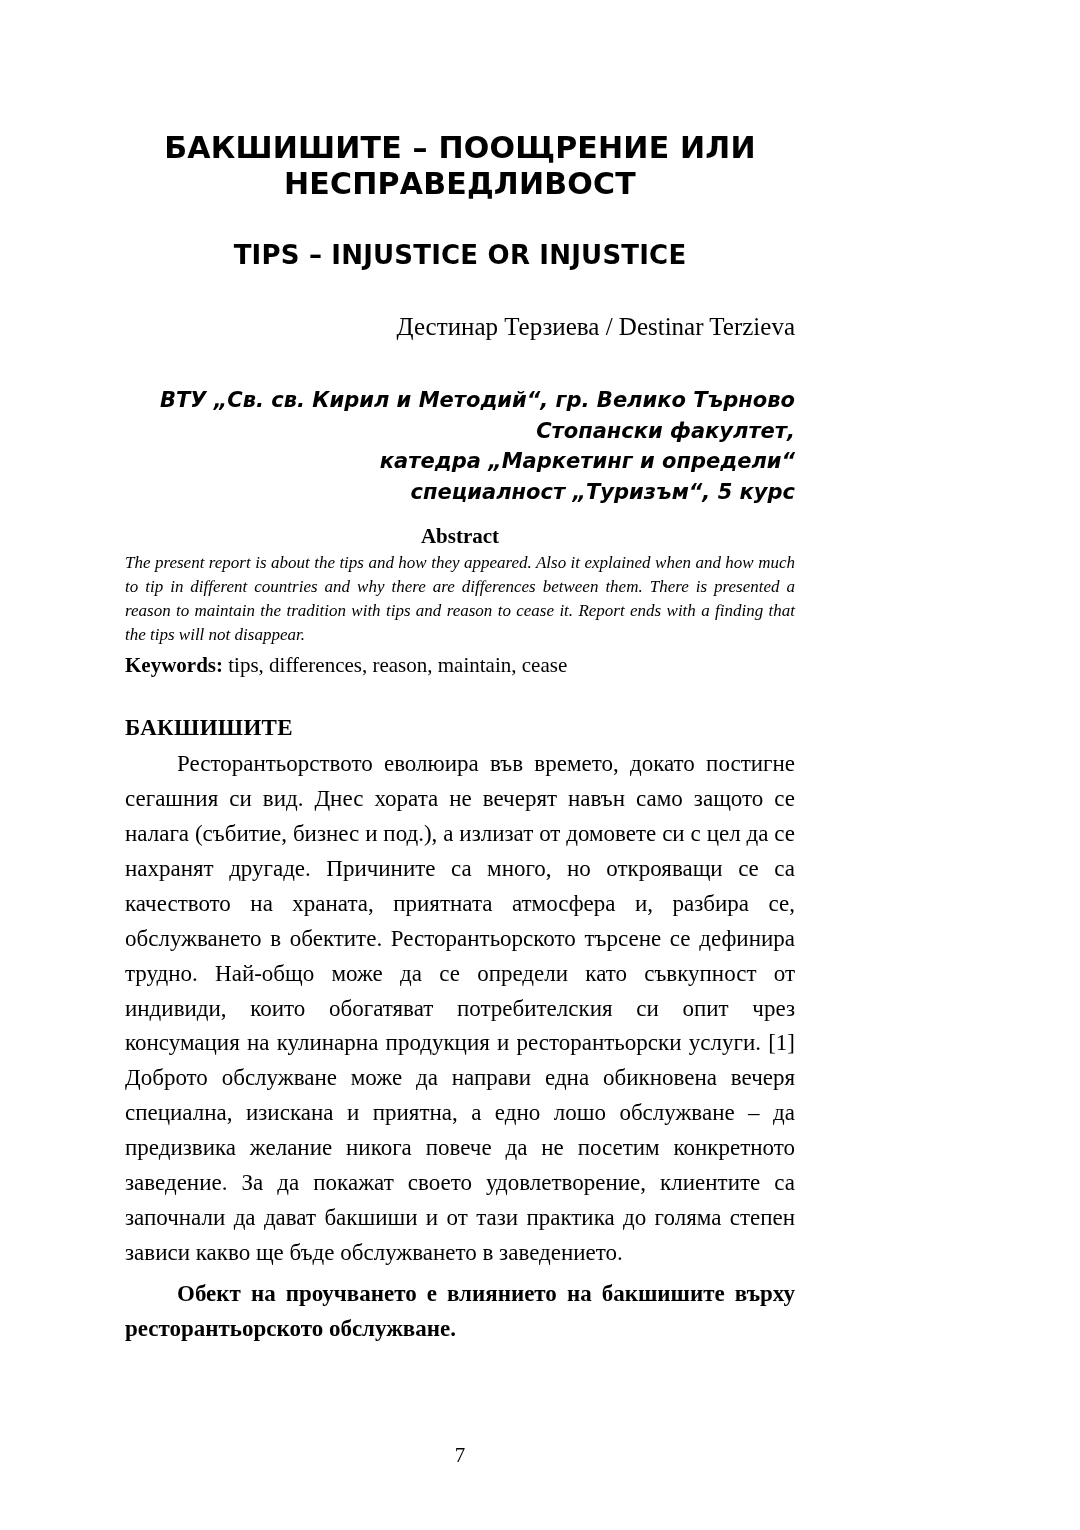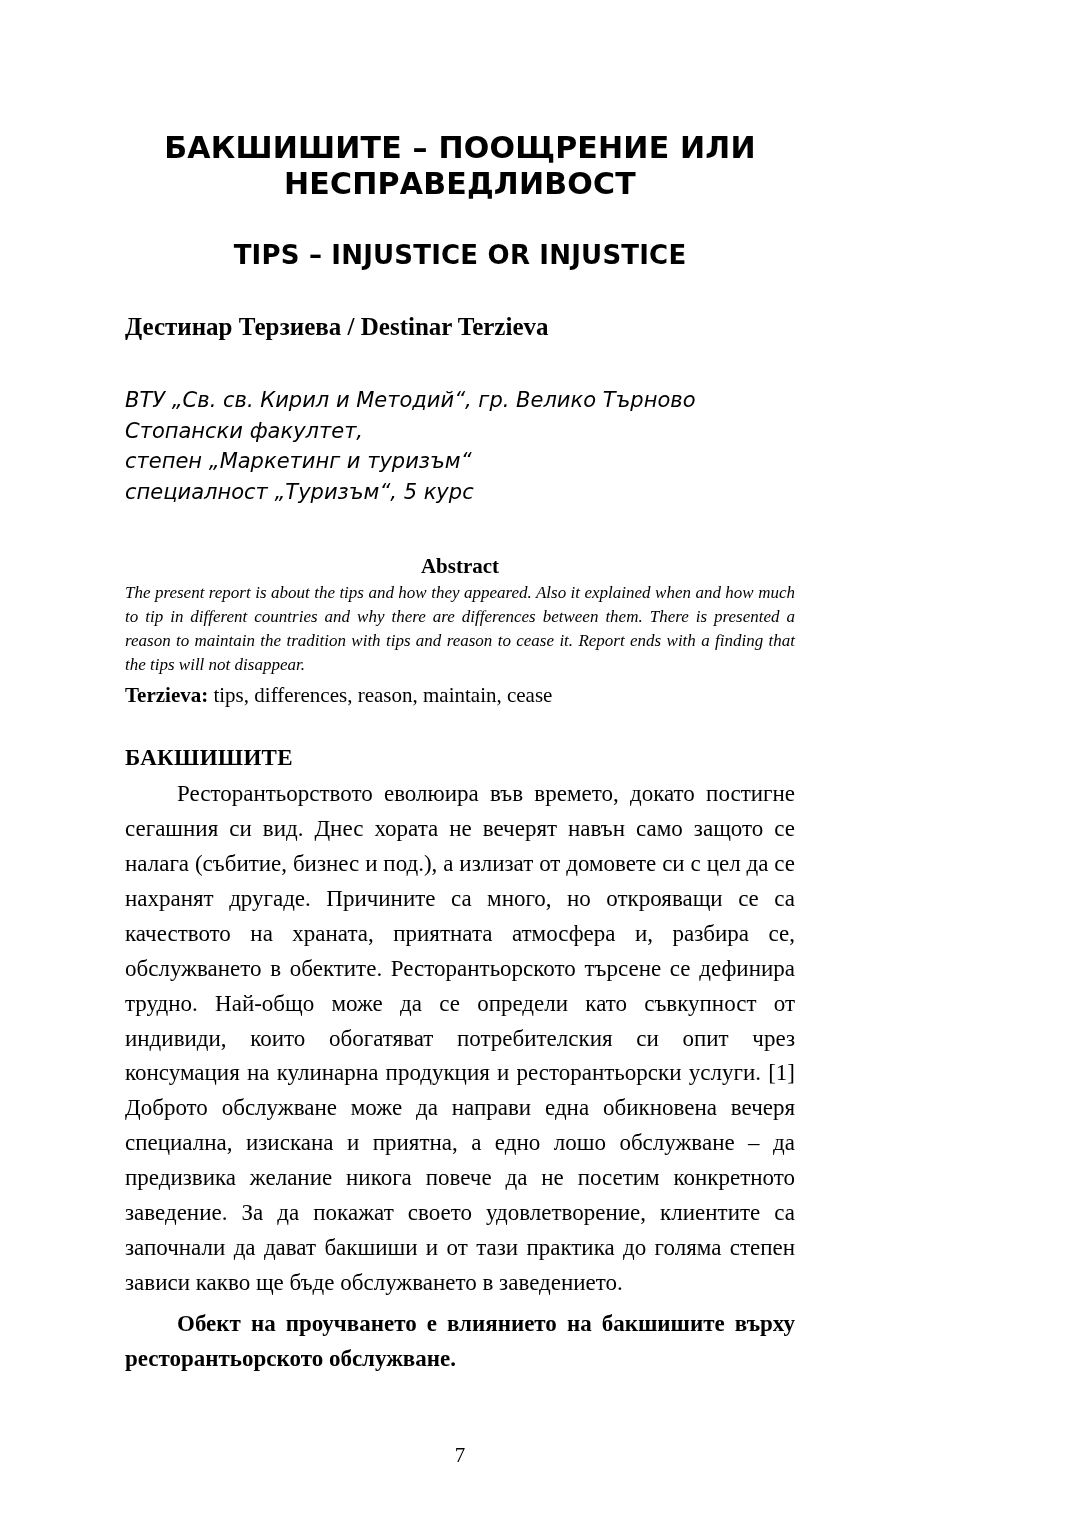--- a/index.html
+++ b/index.html
@@ -36,34 +36,34 @@
   .title-en {
     text-align: center;
     font-family: "DejaVu Sans", sans-serif;
     font-weight: bold;
     font-size: 26px;
     letter-spacing: 0.2px;
     line-height: 1.2;
     margin: 0 0 42px 0;
   }
   .author {
-    text-align: left;
+    text-align: right;
     font-family: "Liberation Serif", serif;
-    font-weight: bold;
+    font-weight: normal;
     font-size: 25px;
     margin: 7px 0 44px 0;
   }
   .affiliation {
-    text-align: left;
+    text-align: right;
     font-family: "DejaVu Sans", sans-serif;
     font-style: italic;
-    font-weight: normal;
+    font-weight: bold;
     font-size: 21px;
     line-height: 1.45;
-    margin: 0 0 47px 0;
+    margin: 0 0 17px 0;
   }
   .affiliation div {
     margin: 0;
   }
   .abs-head {
     font-family: "Liberation Serif", serif;
     font-weight: bold;
     font-size: 21px;
     margin: 0 0 2px 0;
     text-align: center;
@@ -122,30 +122,30 @@
 
   <h1 class="title-bg">БАКШИШИТЕ – ПООЩРЕНИЕ ИЛИ НЕСПРАВЕДЛИВОСТ</h1>
 
   <h2 class="title-en">TIPS – INJUSTICE OR INJUSTICE</h2>
 
   <div class="author">Дестинар Терзиева / Destinar Terzieva</div>
 
   <div class="affiliation">
     <div>ВТУ „Св. св. Кирил и Методий“, гр. Велико Търново</div>
     <div>Стопански факултет,</div>
-    <div>степен „Маркетинг и туризъм“</div>
+    <div>катедра „Маркетинг и определи“</div>
     <div>специалност „Туризъм“, 5 курс</div>
   </div>
 
   <div class="abs-head">Abstract</div>
 
   <p class="abstract">The present report is about the tips and how they appeared. Also it explained when and how much to tip in different countries and why there are differences between them. There is presented a reason to maintain the tradition with tips and reason to cease it. Report ends with a finding that the tips will not disappear.</p>
 
   <p class="keywords">
-    <b>Terzieva:</b><span> tips, differences, reason, maintain, cease</span>
+    <b>Keywords:</b><span> tips, differences, reason, maintain, cease</span>
   </p>
 
   <div class="section-head">БАКШИШИТЕ</div>
 
   <p class="body-par">Ресторантьорството еволюира във времето, докато постигне сегашния си вид. Днес хората не вечерят навън само защото се налага (събитие, бизнес и под.), а излизат от домовете си с цел да се нахранят другаде. Причините са много, но открояващи се са качеството на храната, приятната атмосфера и, разбира се, обслужването в обектите. Ресторантьорското търсене се дефинира трудно. Най-общо може да се определи като съвкупност от индивиди, които обогатяват потребителския си опит чрез консумация на кулинарна продукция и ресторантьорски услуги. [1] Доброто обслужване може да направи една обикновена вечеря специална, изискана и приятна, а едно лошо обслужване – да предизвика желание никога повече да не посетим конкретното заведение. За да покажат своето удовлетворение, клиентите са започнали да дават бакшиши и от тази практика до голяма степен зависи какво ще бъде обслужването в заведението.</p>
   <p class="body-par">Обект на проучването е влиянието на бакшишите върху ресторантьорското обслужване.</p>
 
   <div class="page-number">7</div>
 
 </div>

